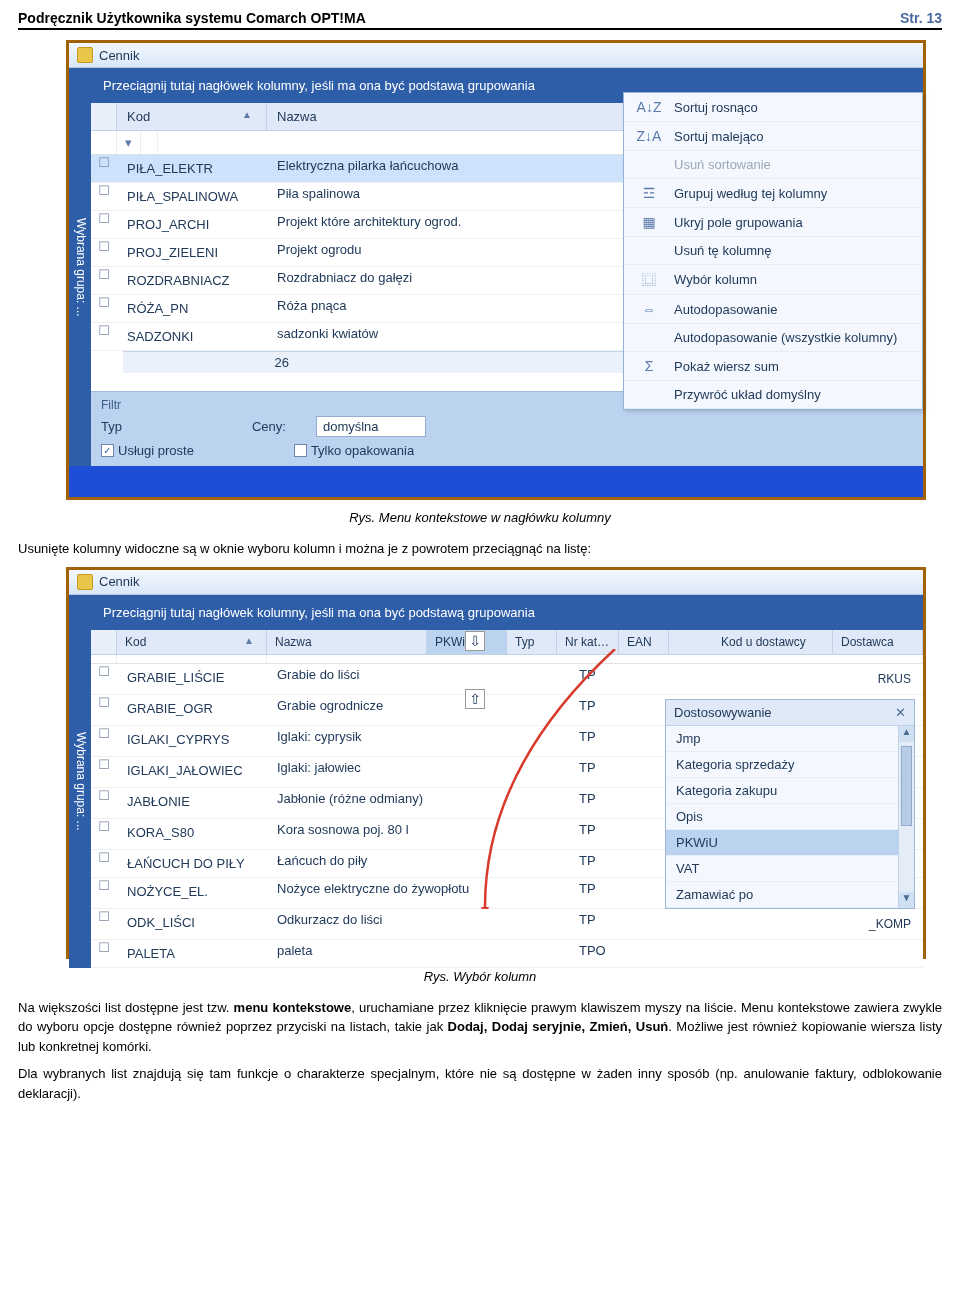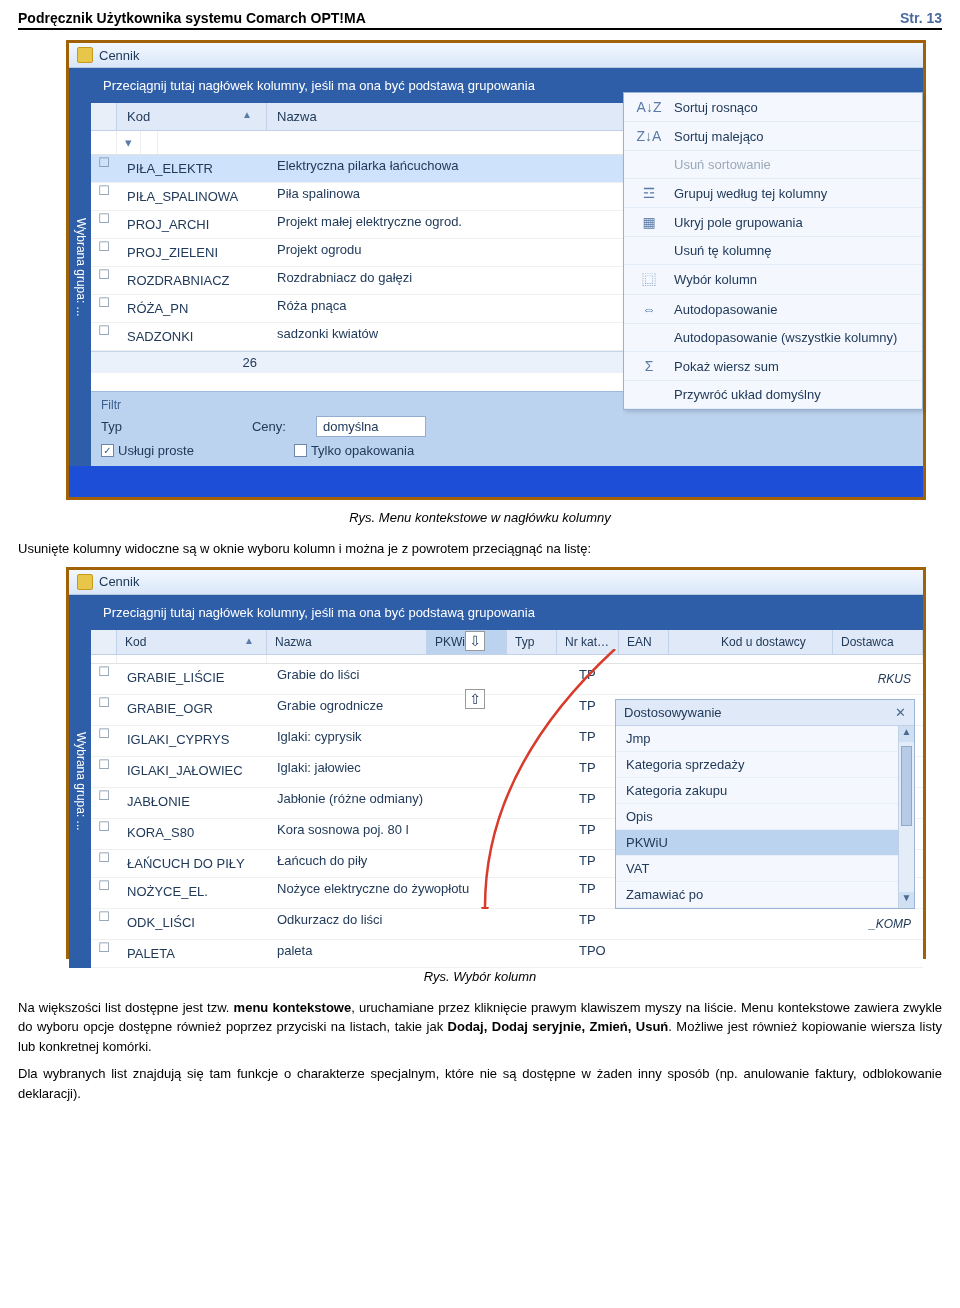--- a/index.html
+++ b/index.html
@@ -30,23 +30,23 @@
   .filter-row { display: flex; background: #fff; border-bottom: 1px solid #e2e2e2; }
   .filter-row .cell { padding: 4px 8px; border-right: 1px solid #eee; }
   .filter-row .funnel { color: #5a7aa8; }
 
   .data-row { display: flex; background: #fff; border-bottom: 1px solid #f0f0f0; }
   .data-row.sel { background: #cfe2fb; }
   .data-row .ck { width: 26px; text-align: center; color: #7a8fa8; }
   .data-row .kod { width: 150px; padding: 6px 10px; }
   .data-row .nazwa { flex: 1; padding: 3px 10px; }
   .data-row .typ { width: 48px; padding: 3px 6px; }
-  .data-row .rest { width: 60px; padding: 8px 4px; font-size: 12px; font-style: italic; }
-
-  .count-row { display: flex; background: #eaf1fb; border-top: 1px solid #c5d6ec; }
+  .data-row .rest { width: 60px; padding: 8px 4px; font-size: 12px; }
+
+  .count-row { display: flex; background: #eaf1fb; border-top: 1px solid #c5d6ec; margin-left: 32px; }
   .count-row .ck { width: 26px; }
   .count-row .kod { width: 150px; text-align: right; padding: 3px 10px; }
 
   .filter-pane { background: #bcd3ef; padding: 6px 10px 8px; border-top: 1px solid #9ebbdd; }
   .filter-pane .flabel { color: #3a5d8b; font-size: 12px; padding-bottom: 4px; }
   .filter-pane .frow { display: flex; gap: 30px; align-items: center; }
   .filter-pane .fbox { background: #fff; border: 1px solid #93aed0; padding: 2px 6px; min-width: 110px; display: inline-block; }
   .chk { display: inline-flex; align-items: center; gap: 4px; }
   .chk .box { width: 13px; height: 13px; border: 1px solid #6b88ac; background: #fff; display: inline-flex; align-items: center; justify-content: center; font-size: 10px; color: #2f5ea8; }
 
@@ -64,21 +64,21 @@
   .col-head2 .typ { width:50px; }
   .col-head2 .nr  { width:62px; }
   .col-head2 .ean { width:50px; }
   .col-head2 .kd  { width:120px;margin-left:44px; }
   .col-head2 .dost{ width:90px; }
   .arrow-up, .arrow-dn { position:absolute; left:374px; width:20px; height:20px; border:1px solid #999; background:#fff; display:flex; align-items:center; justify-content:center; font-size:14px;}
   .arrow-dn { top:36px; }
   .arrow-up { top:94px; }
   .curve { position:absolute; left:384px; top:54px; width:160px; height:260px; pointer-events:none; }
 
-  .dost-panel { position:absolute; right:8px; top:104px; width:300px; background:#f4f8fe; border:1px solid #9cb6d6; font-size:13px;margin-left:23px; }
+  .dost-panel { position:absolute; right:8px; top:104px; width:250px; background:#f4f8fe; border:1px solid #9cb6d6; font-size:13px;margin-left:23px; }
   .dost-title { background:#dfe9f7; padding:5px 8px; border-bottom:1px solid #c1d2e8; display:flex; justify-content:space-between; align-items:center;}
   .dost-scroll { max-height:236px; overflow:hidden; position:relative; }
   .dost-item { padding:5px 10px; border-bottom:1px solid #e6eef8; }
   .dost-item.sel { background:#bcd3ef; }
   .dost-sb { position:absolute; right:0; top:0; bottom:0; width:16px; background:#e3ecf7; border-left:1px solid #c1d2e8; }
   .dost-sb .thumb { position:absolute; top:20px; height:80px; left:2px; right:2px; background:#b7cbe6; border:1px solid #8ea9cc; }
   .dost-sb .btn { position:absolute; left:0; right:0; height:16px; background:#cfe0f3; text-align:center; font-size:10px; color:#4b6a93; }
   .dost-sb .up { top:0; } .dost-sb .dn { bottom:0; }
 
   .caption { text-align:center; font-style: italic; margin: 10px 0 14px; }
@@ -119,21 +119,21 @@
               <div class="nazwa">Elektryczna pilarka łańcuchowa</div>
             </div>
             <div class="data-row">
               <div class="ck">☐</div>
               <div class="kod">PIŁA_SPALINOWA</div>
               <div class="nazwa">Piła spalinowa</div>
             </div>
             <div class="data-row">
               <div class="ck">☐</div>
               <div class="kod">PROJ_ARCHI</div>
-              <div class="nazwa">Projekt małej elektryczne ogrod.</div>
+              <div class="nazwa">Projekt które architektury ogrod.</div>
             </div>
             <div class="data-row">
               <div class="ck">☐</div>
               <div class="kod">PROJ_ZIELENI</div>
               <div class="nazwa">Projekt ogrodu</div>
             </div>
             <div class="data-row">
               <div class="ck">☐</div>
               <div class="kod">ROZDRABNIACZ</div>
               <div class="nazwa">Rozdrabniacz do gałęzi</div>

